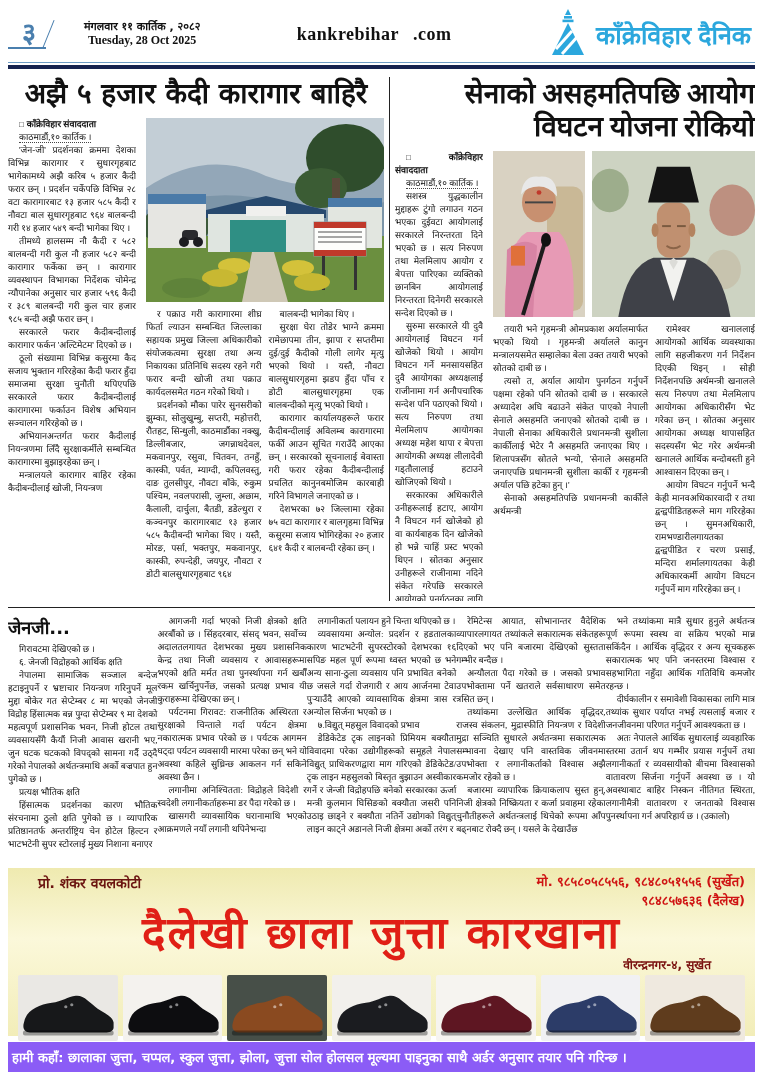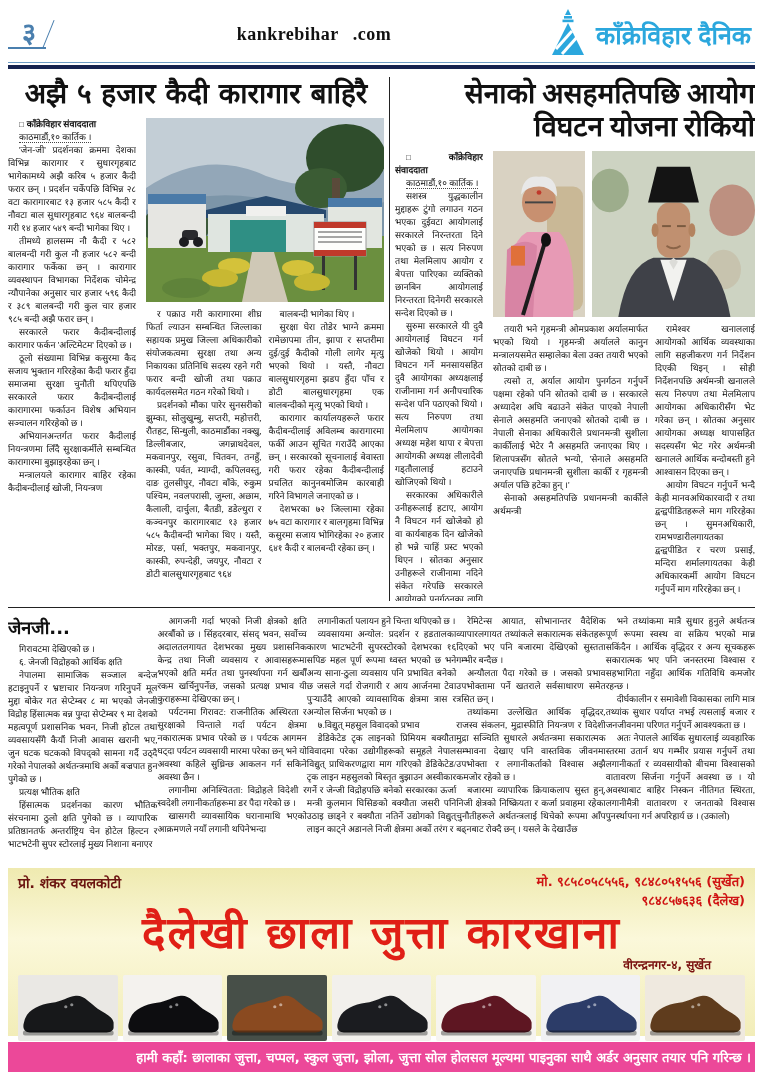--- a/index.html
+++ b/index.html
@@ -48,41 +48,45 @@
   .ra-two{display:flex;gap:7px;height:276px;overflow:hidden;}
   .ra-colB{flex:1.55;min-width:0;}
   .ra-colC{flex:1;min-width:0;}
   
   .jenji{display:flex;border-top:1px solid #222;margin-top:6px;padding-top:7px;height:246px;overflow:hidden;}
   .jenji .col{flex:1;min-width:0;}
   .jenji h2{margin:0 0 4px 0;font-size:18px;font-family:"DejaVu Sans",sans-serif;}
   
   .ad{margin-top:7px;background:linear-gradient(180deg,#efeab0 0%,#fbf8da 42%,#f2edb8 100%);
       padding:5px 10px 4px 10px;height:168px;box-sizing:border-box;}
-  .ad-top{display:flex;justify-content:space-between;align-items:flex-start;}
+  .ad-top{display:flex;justify-content:space-between;align-items:flex-start;margin-left:20px;}
   .ad-prop{font-size:14px;font-weight:bold;color:#6b1410;font-family:"DejaVu Sans",sans-serif;}
   .ad-phones{text-align:right;color:#cf1313;font-weight:bold;font-size:13px;line-height:1.45;font-family:"DejaVu Sans",sans-serif;}
   .ad-title{text-align:center;font-size:44px;line-height:1.0;font-weight:bold;color:#e01f16;
             font-family:"DejaVu Sans",sans-serif;letter-spacing:2px;margin-top:0px;}
   .ad-address{text-align:right;font-size:12px;font-weight:bold;color:#7a1210;margin:1px 34px 2px 0;font-family:"DejaVu Sans",sans-serif;}
   .ad-shoes{display:flex;gap:5px;height:66px;}
   .shoe{flex:1;border-radius:2px;overflow:hidden;display:flex;align-items:flex-end;}
   .shoe svg{width:100%;height:90%;display:block;}
-  .ad-strip{background:#ec4899;color:#fff;font-weight:bold;text-align:right;font-size:13px;
+  .ad-strip{background:#8b5cf6;color:#fff;font-weight:bold;text-align:left;font-size:13px;
             padding:6px 4px;margin-top:6px;font-family:"DejaVu Sans",sans-serif;}
 </style>
 </head>
 <body>
 
 <div class="page">
 
   <header class="masthead">
     <div class="pageno-wrap">
       <span class="pageno">३</span>
       <span class="pageno-slash"></span>
+    </div>
+    <div class="date-block">
+      <div class="date-np">मंगलवार ११ कार्तिक , २०८२</div>
+      <div class="date-en">Tuesday, 28 Oct 2025</div>
     </div>
     <div class="site">
       <span>kankrebihar</span><span class="tld">.com</span>
     </div>
     <div class="brand">
       <span>
         <svg width="40" height="46" viewBox="0 0 40 46">
           <polygon points="20,0 17,6 23,6" fill="#2ba7dd"></polygon>
           <rect x="16" y="7" width="8" height="2.6" fill="#2ba7dd"></rect>
           <rect x="14.5" y="10.6" width="11" height="2.6" fill="#2ba7dd"></rect>

